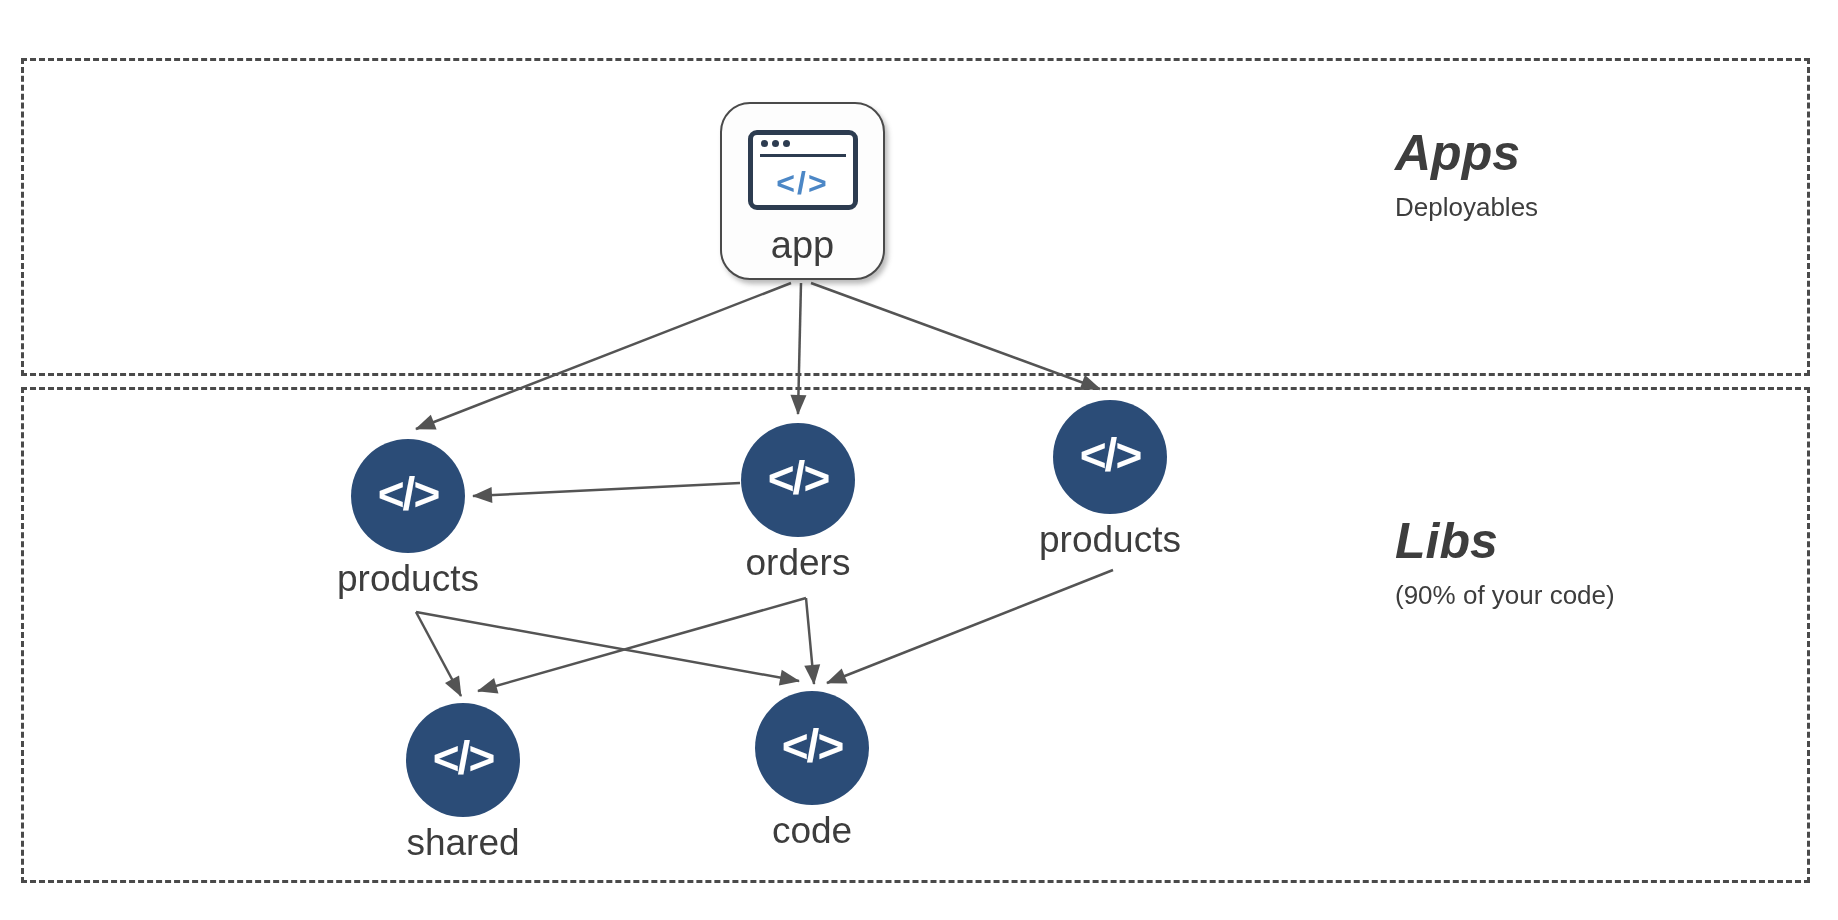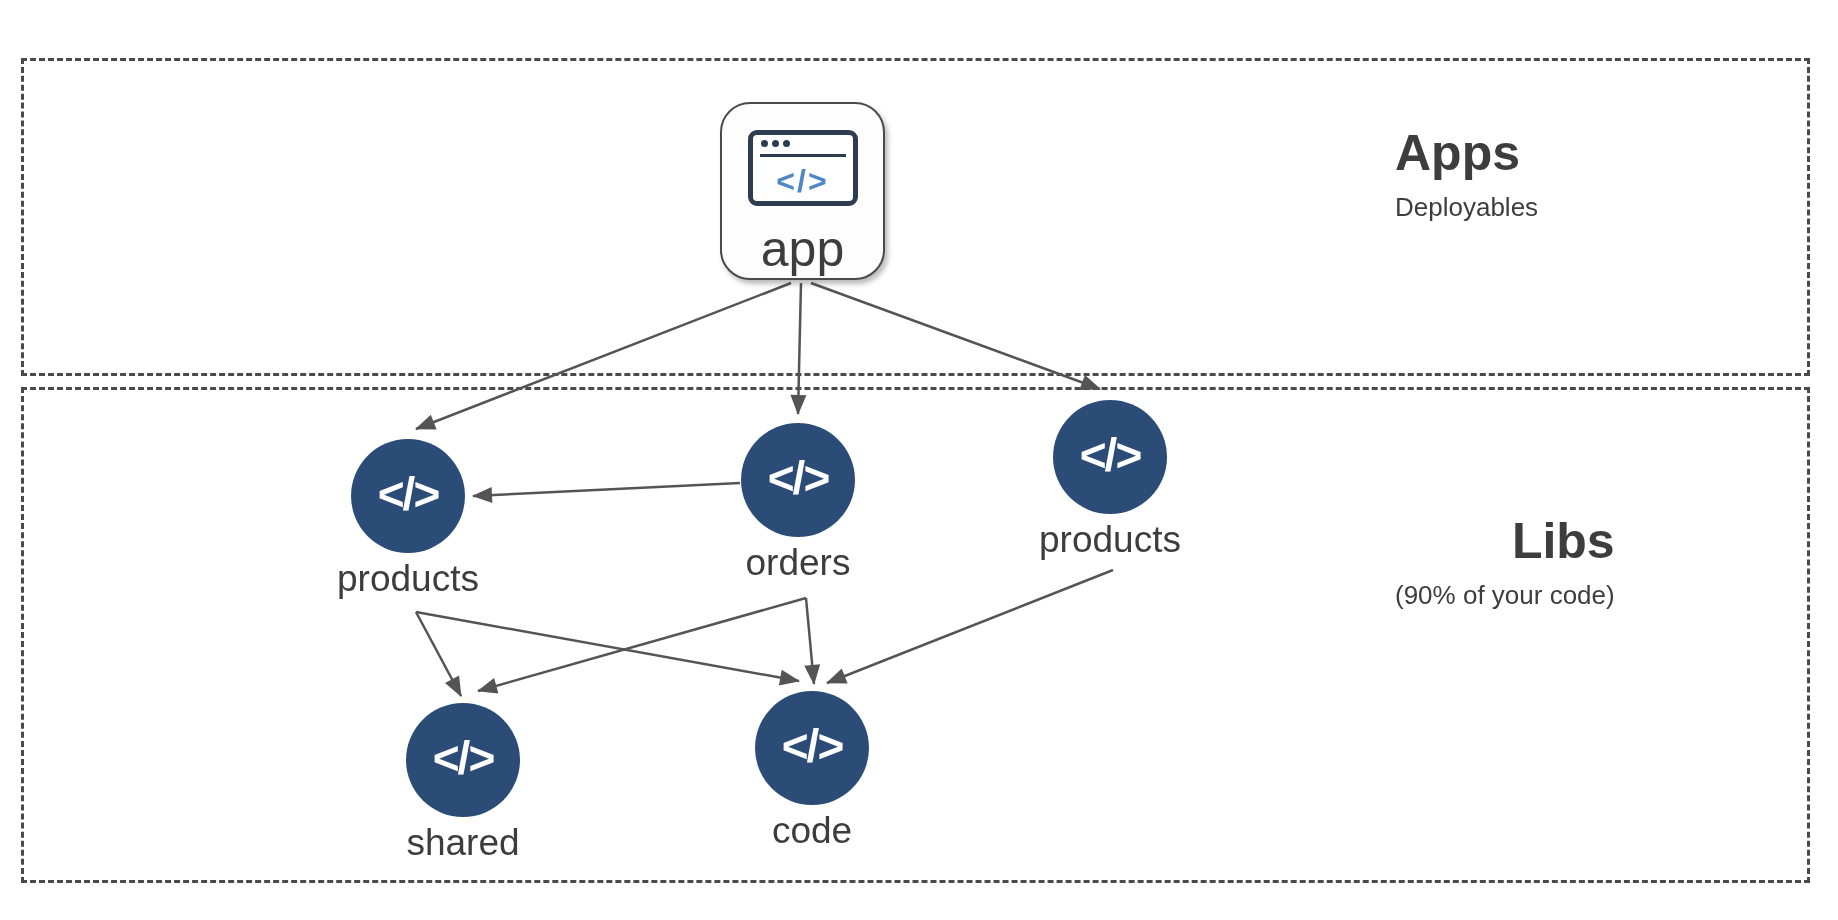--- a/index.html
+++ b/index.html
@@ -13,22 +13,22 @@
   
   .section {
     position: absolute; box-sizing: border-box;
     border: 3px dashed #4a4a4a; background: transparent;
   }
   .section.apps { left: 21px; top: 58px;  width: 1789px; height: 318px; }
   .section.libs { left: 21px; top: 387px; width: 1789px; height: 496px; }
 
   .section-label { position: absolute; }
   .section-label.apps { left: 1395px; top: 124px; }
-  .section-label.libs { left: 1395px; top: 512px; text-align: right; }
-  .section-title { font-size: 50px; font-weight: 700; line-height: 58px; color: #3d3d3d; }
+  .section-label.libs { left: 1395px; top: 512px; }
+  .section-title { font-size: 50px; font-weight: 700; line-height: 58px; color: #3d3d3d; font-style: italic; }
   .section-subtitle { font-size: 26px; font-weight: 400; line-height: 50px; color: #3d3d3d; }
 
   
   svg.edges { position: absolute; left: 0; top: 0; width: 1838px; height: 920px; }
   svg.edges line { stroke: #545454; stroke-width: 2.5; }
 
   
   .app-node {
     position: absolute; left: 720px; top: 102px; width: 165px; height: 178px;
     background: #fdfdfd; border: 2px solid #4a4a4a; border-radius: 30px;
@@ -41,21 +41,21 @@
     position: relative;
   }
   .browser-dots { position: absolute; left: 8px; top: 5px; display: flex; gap: 4px; }
   .browser-dots .dot { width: 7px; height: 7px; border-radius: 50%; background: #2d3c50; }
   .browser-bar { position: absolute; left: 7px; right: 7px; top: 19px; height: 3px; background: #2d3c50; }
   .browser-code {
     position: absolute; left: 0; right: 0; top: 26px; bottom: 0;
     display: flex; align-items: center; justify-content: center;
     color: #4c87c6; font-weight: 700; font-size: 32px; letter-spacing: 2px;
   }
-  .app-label { margin-top: 14px; font-size: 50px; color: #3d3d3d; }
+  .app-label { margin-top: 14px; font-size: 38px; color: #3d3d3d; }
 
   
   .lib-node { position: absolute; width: 200px; display: flex; flex-direction: column; align-items: center; }
   .lib-circle {
     width: 114px; height: 114px; border-radius: 50%; background: #2b4c77;
     display: flex; align-items: center; justify-content: center;
   }
   .lib-circle span {
     color: #ffffff; font-weight: 700; font-size: 46px; letter-spacing: -2px;
     transform: translateY(-2px);

